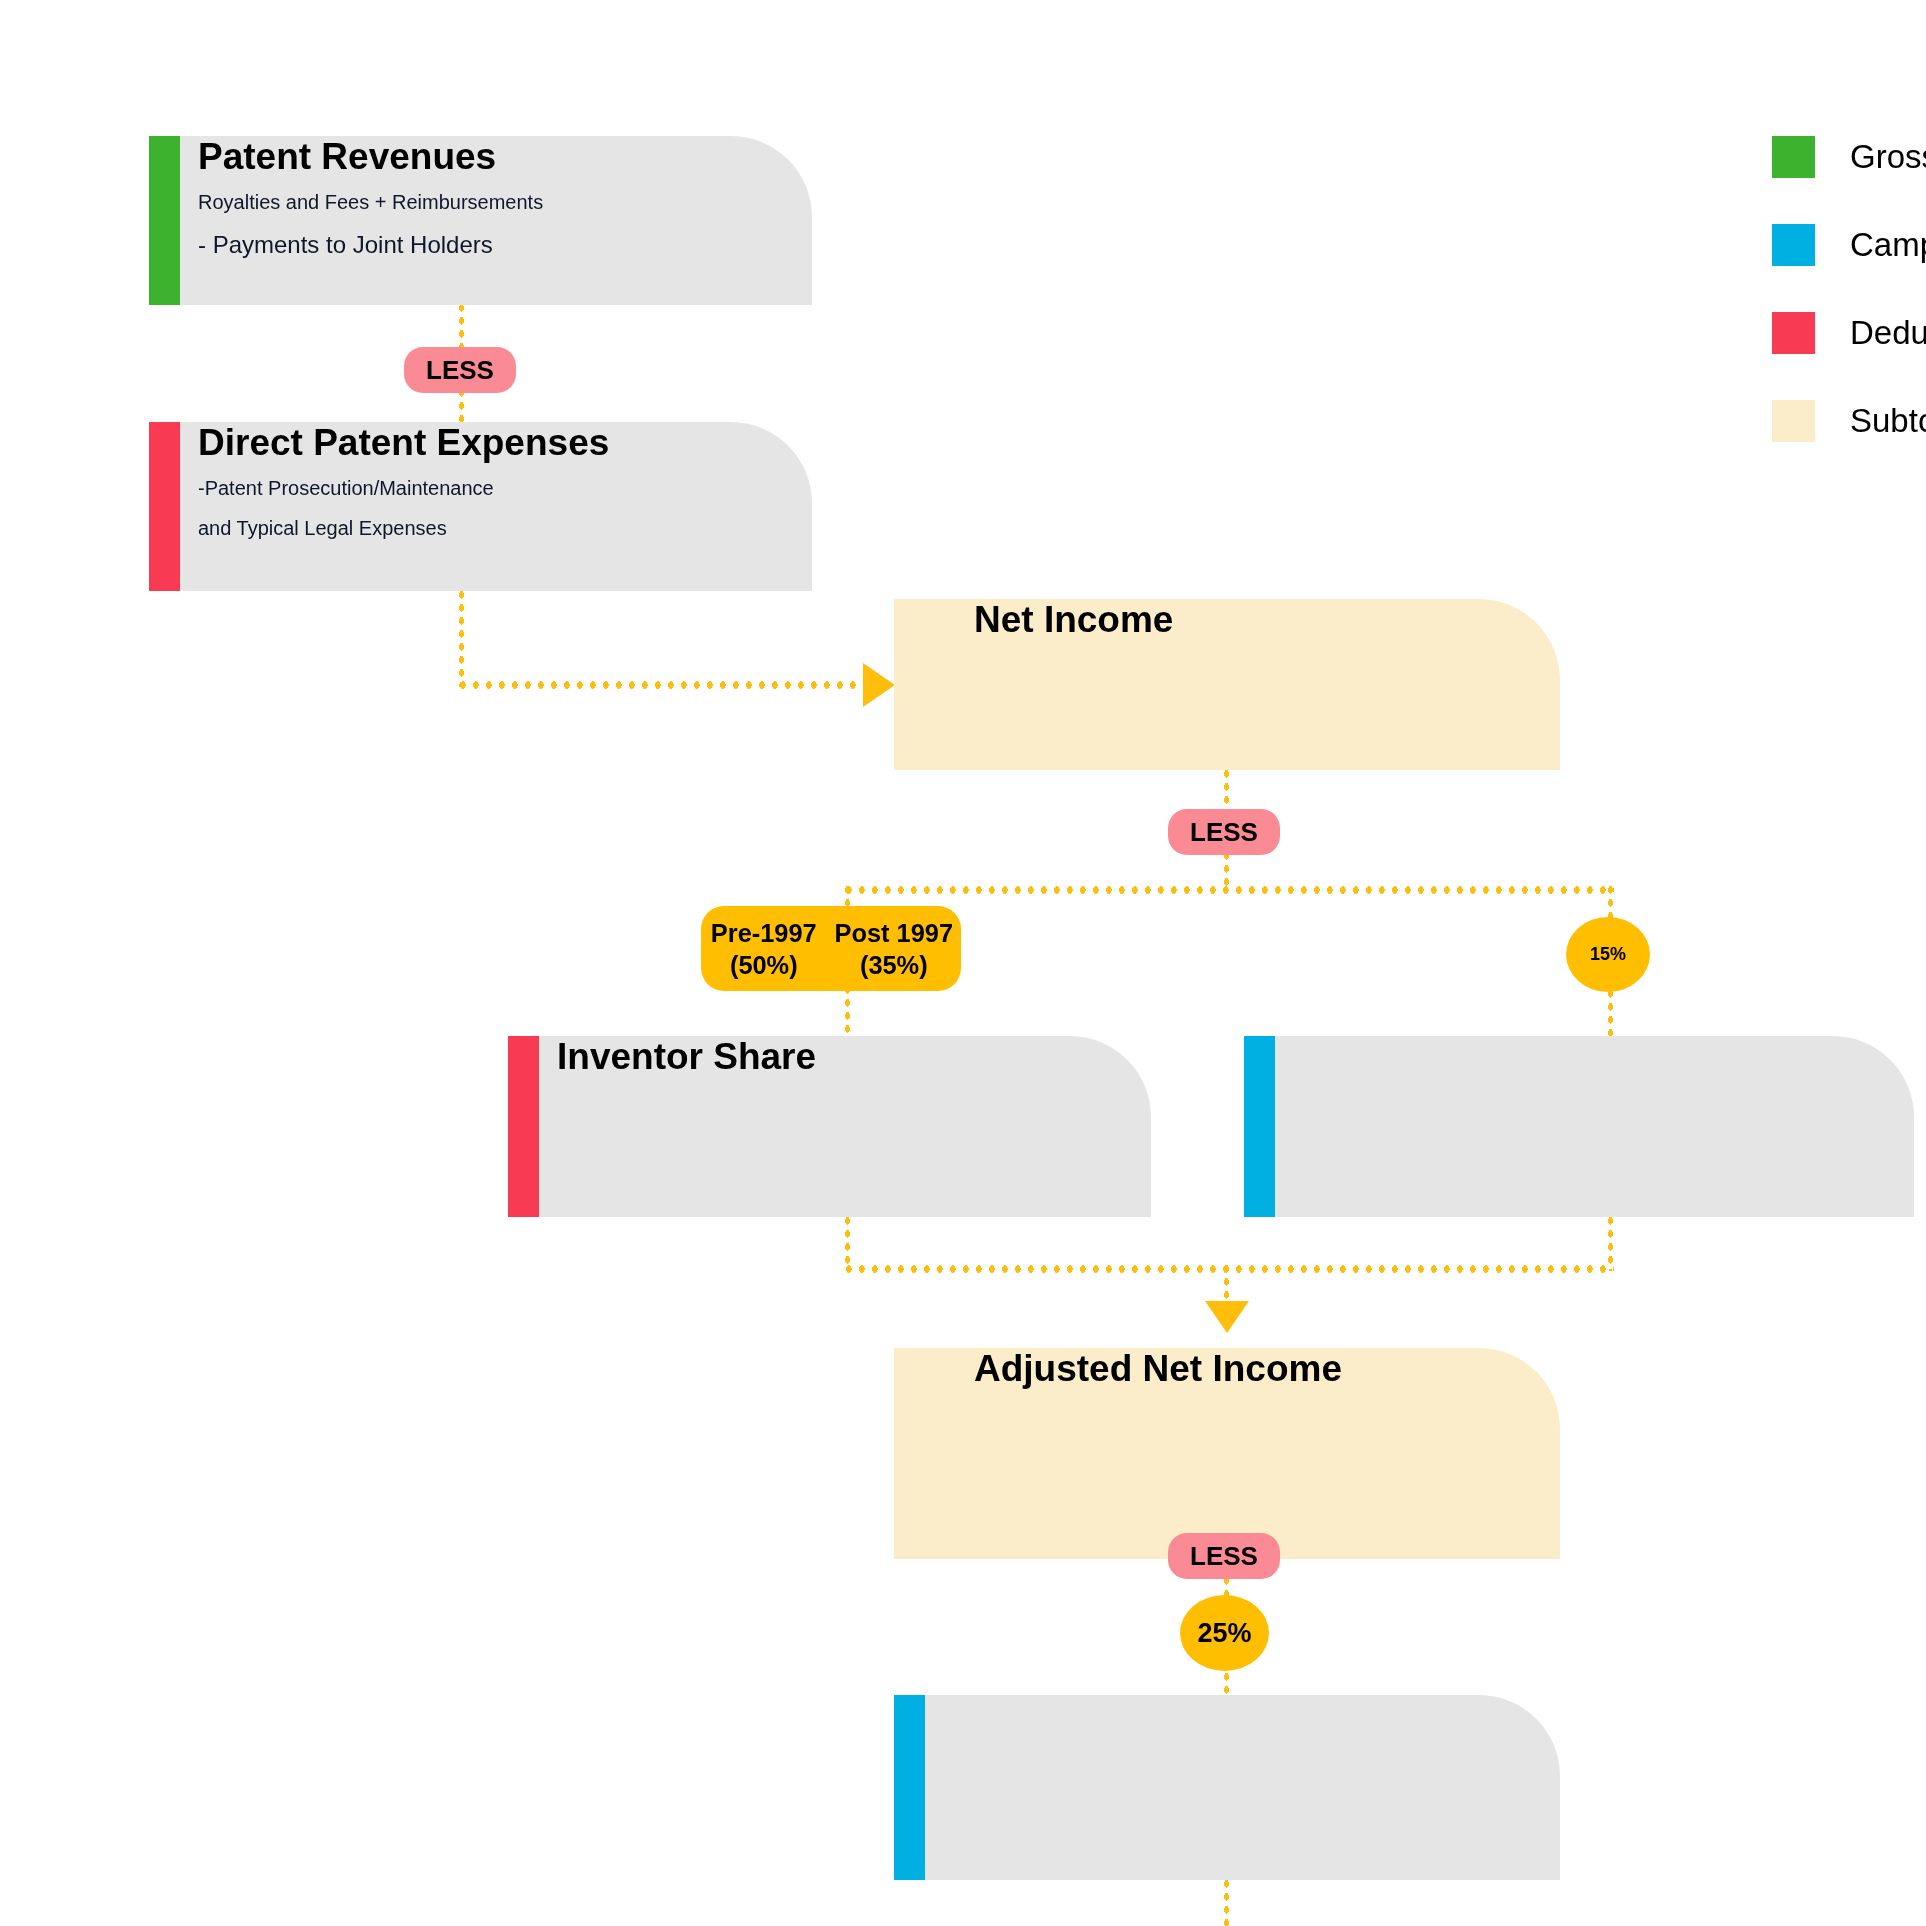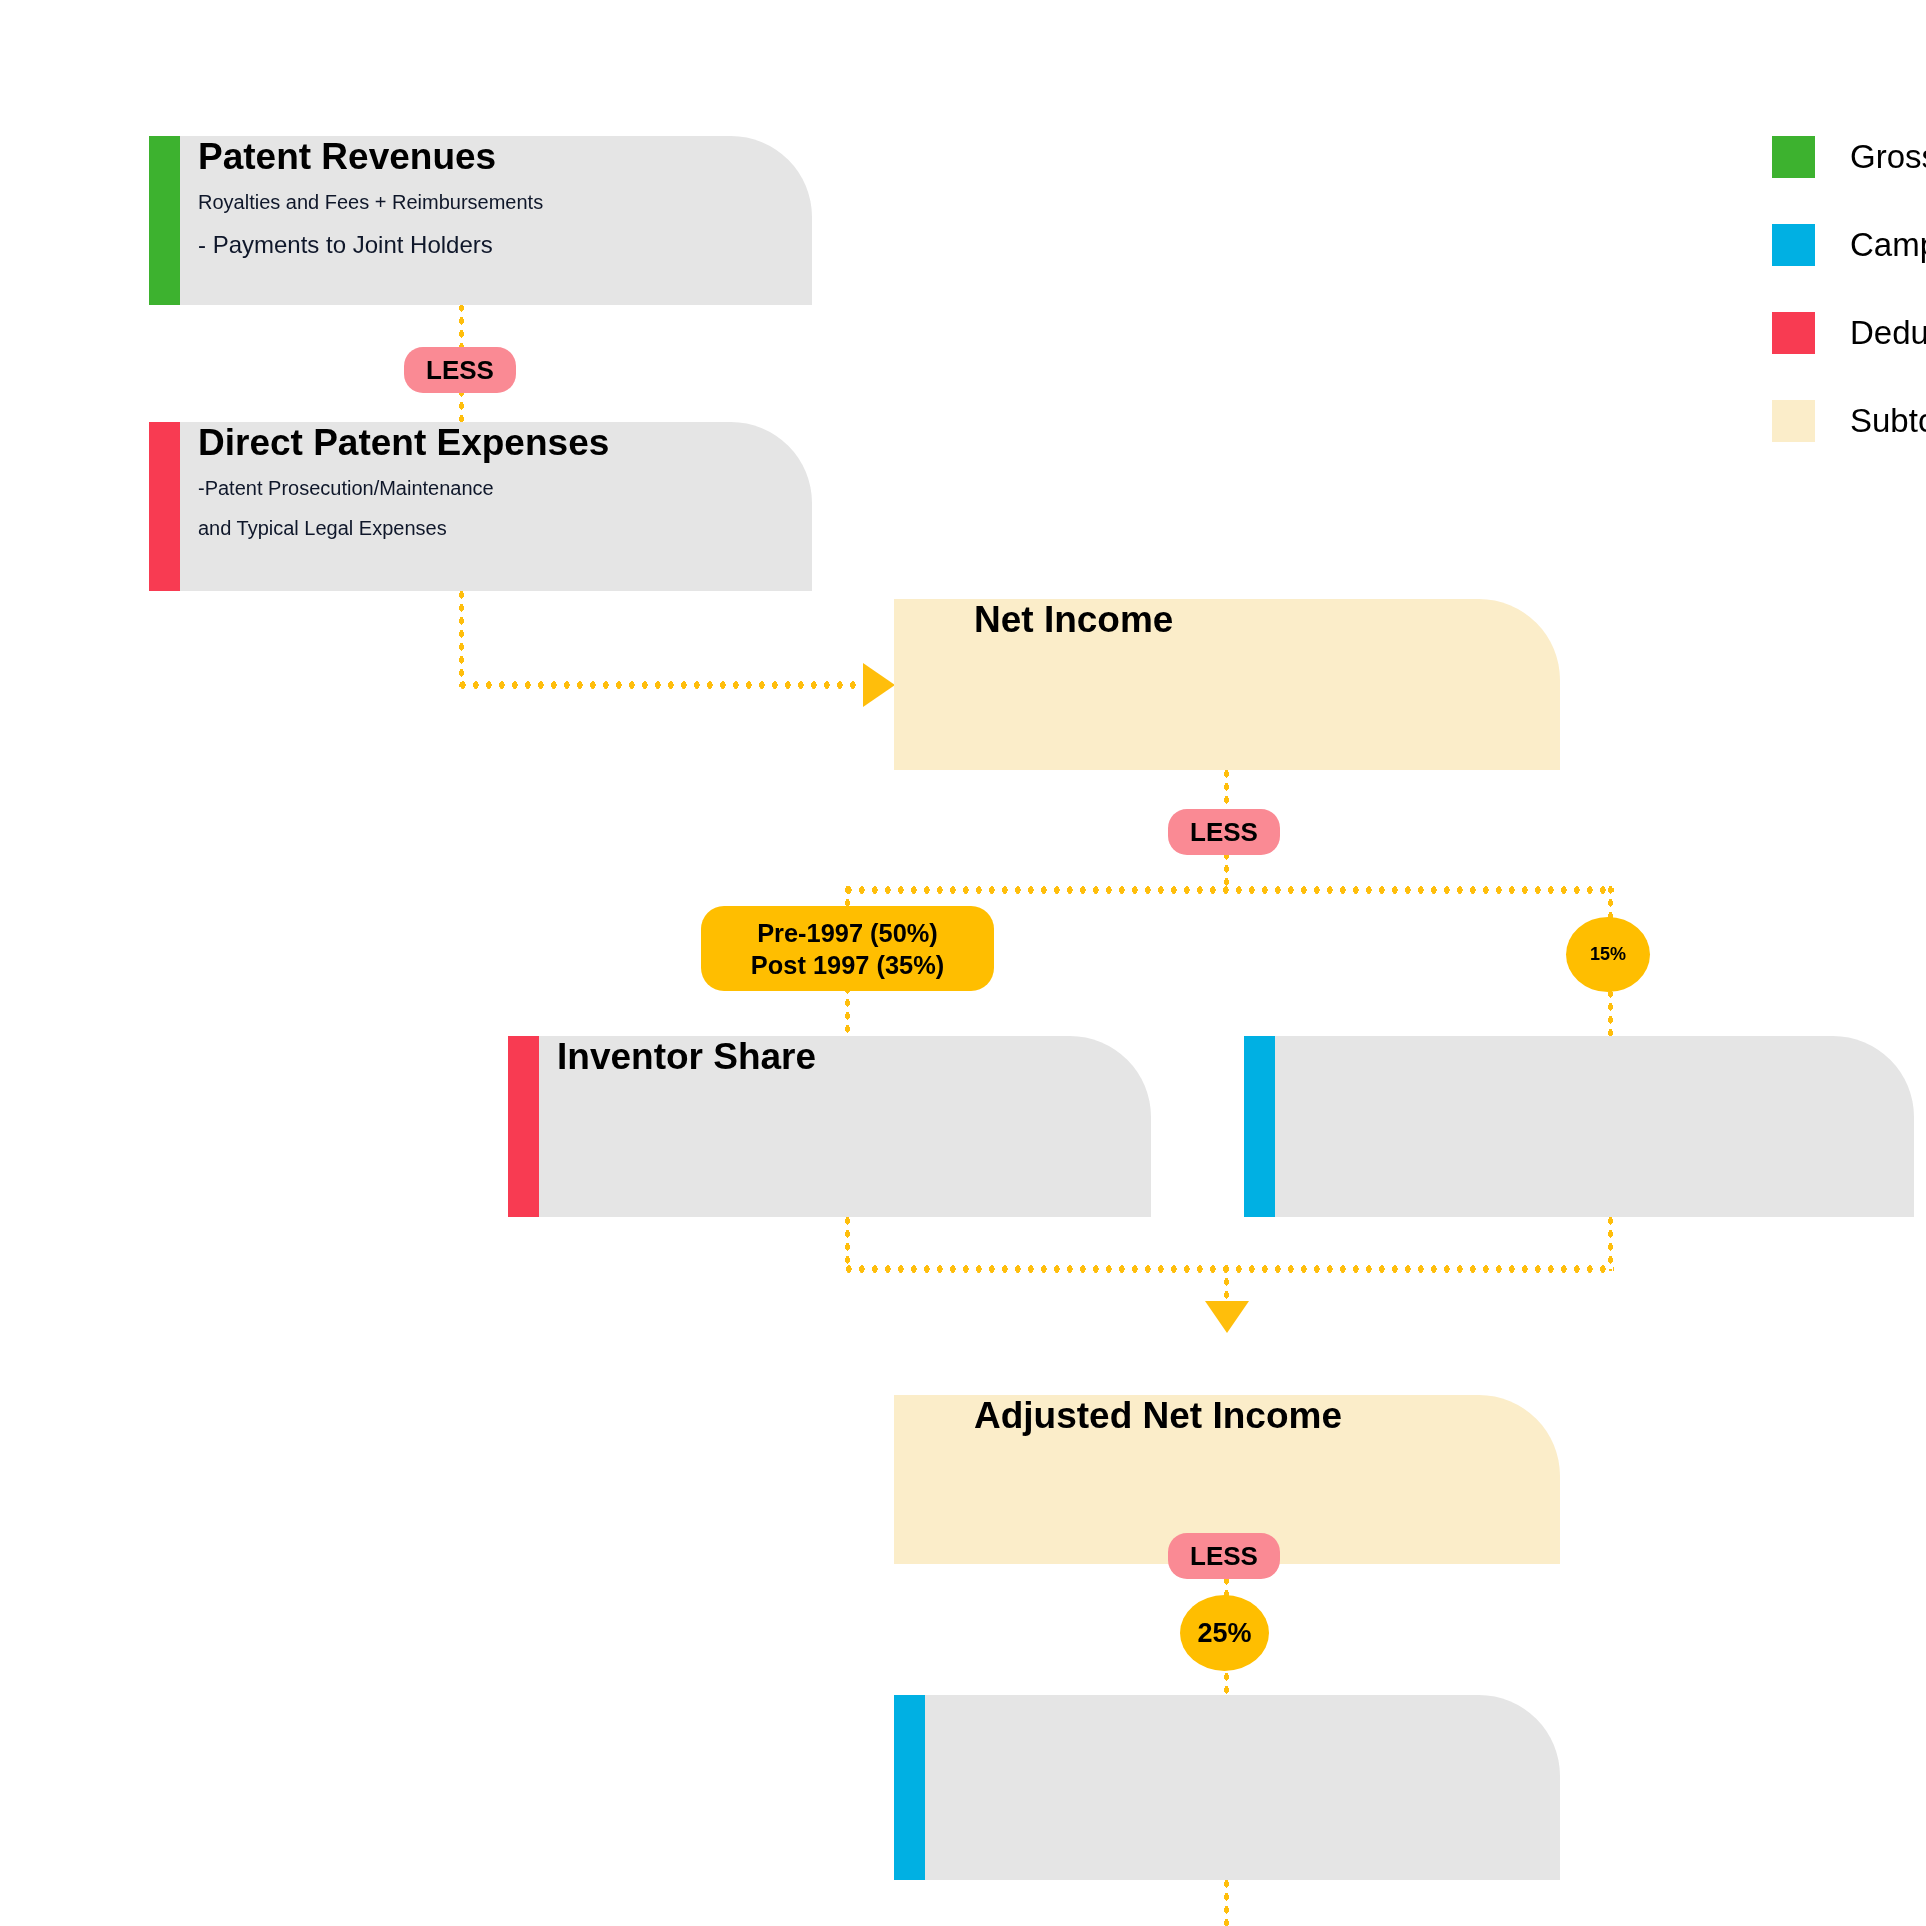--- a/index.html
+++ b/index.html
@@ -110,39 +110,39 @@
   <div class="txt">
     <div class="title" style="font-size:37px;">Inventor Share</div>
   </div>
 </div>
 
 <div class="node gray" style="left:1244px;top:1036px;width:670px;height:181px;">
   <div class="stripe" style="background:#00B0E3;"></div>
   <div class="body"></div>
 </div>
 
-<div class="node cream" style="left:894px;top:1395px;width:666px;height:169px;">
+<div class="node cream" style="left:894px;top:1348px;width:666px;height:211px;">
   <div class="body" style="left:0;"></div>
   <div class="txt" style="padding-left:80px;">
     <div class="title" style="font-size:37px;">Adjusted Net Income</div>
   </div>
 </div>
 
 <div class="node gray" style="left:894px;top:1695px;width:666px;height:185px;">
   <div class="stripe" style="background:#00B0E3;"></div>
   <div class="body"></div>
 </div>
 
 <div class="less" style="left:404px;top:347px;width:112px;height:46px;font-size:26px;">LESS</div>
 
 <div class="less" style="left:1168px;top:809px;width:112px;height:46px;font-size:26px;">LESS</div>
 
 <div class="less" style="left:1168px;top:1533px;width:112px;height:46px;font-size:26px;">LESS</div>
 
-<div class="pct" style="left:701px;top:906px;width:293px;height:85px;border-radius:23px;font-size:25.4px;flex-direction:column;">
+<div class="pct" style="left:701px;top:906px;width:260px;height:85px;border-radius:23px;font-size:25.4px;flex-direction:row;">
   <span>Pre-1997 (50%)</span>
   <span>Post 1997 (35%)</span>
 </div>
 
 <div class="pct" style="left:1566px;top:917px;width:84px;height:75px;border-radius:50%;font-size:18px;">15%</div>
 
 <div class="pct" style="left:1180px;top:1595px;width:89px;height:76px;border-radius:50%;font-size:27px;">25%</div>
 
 <div id="legend">
   <div class="leg-row">

